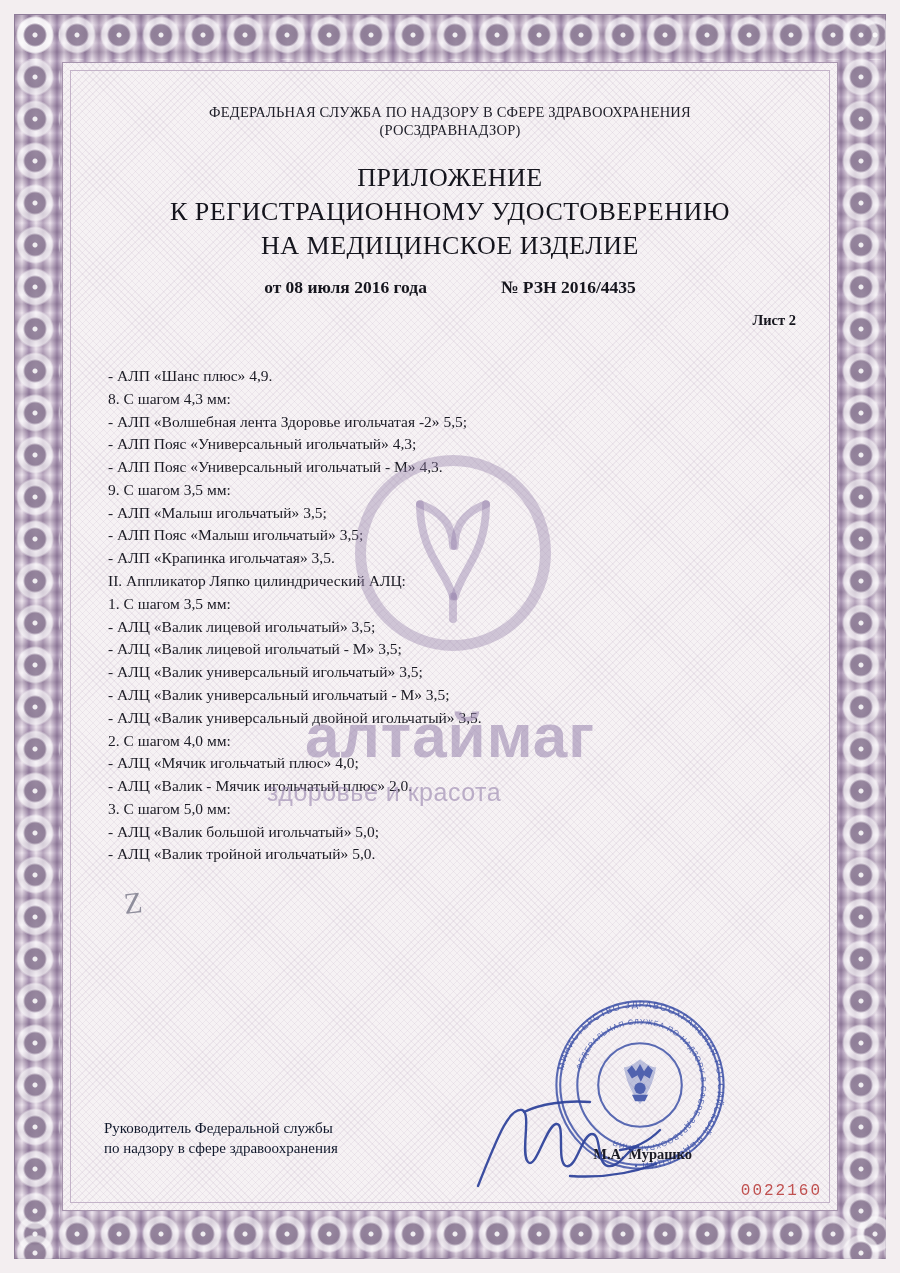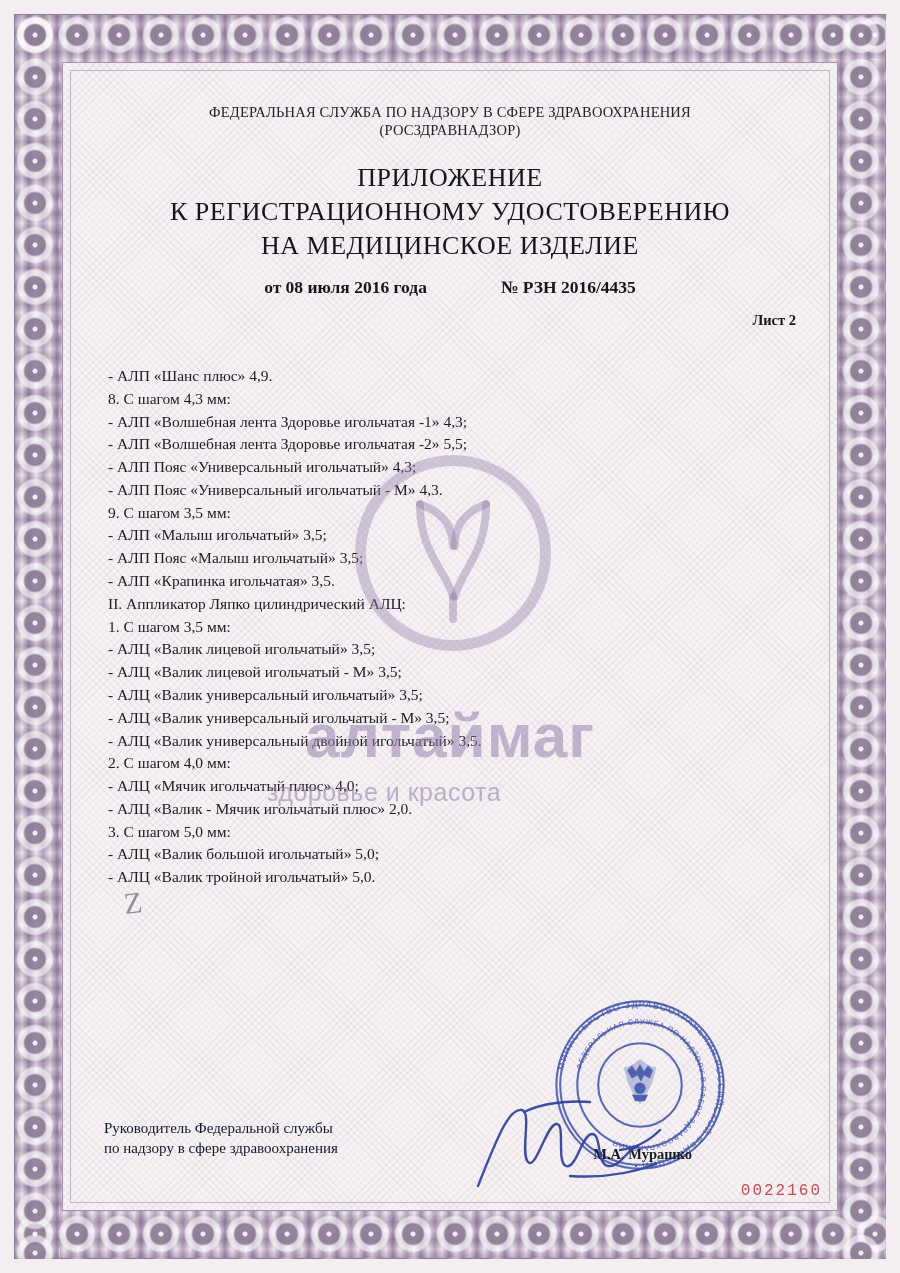--- a/index.html
+++ b/index.html
@@ -284,21 +284,20 @@
     <div class="docline">
       <span>от  08 июля 2016 года</span>
       <span>№  РЗН 2016/4435</span>
     </div>
 
     <div class="sheet">Лист 2</div>
 
     <div class="list">
       <div class="li">- АЛП «Шанс плюс» 4,9.</div>
       <div class="li">8. С шагом 4,3 мм:</div>
-      <div class="li">- АЛП «Волшебная лента Здоровье игольчатая -1» 4,3;</div>
       <div class="li">- АЛП «Волшебная лента Здоровье игольчатая -2» 5,5;</div>
       <div class="li">- АЛП Пояс «Универсальный игольчатый» 4,3;</div>
       <div class="li">- АЛП Пояс «Универсальный игольчатый - М» 4,3.</div>
       <div class="li">9. С шагом 3,5 мм:</div>
       <div class="li">- АЛП «Малыш игольчатый» 3,5;</div>
       <div class="li">- АЛП Пояс «Малыш игольчатый» 3,5;</div>
       <div class="li">- АЛП «Крапинка игольчатая» 3,5.</div>
       <div class="li">II. Аппликатор Ляпко цилиндрический АЛЦ:</div>
       <div class="li">1. С шагом 3,5 мм:</div>
       <div class="li">- АЛЦ «Валик лицевой игольчатый» 3,5;</div>

